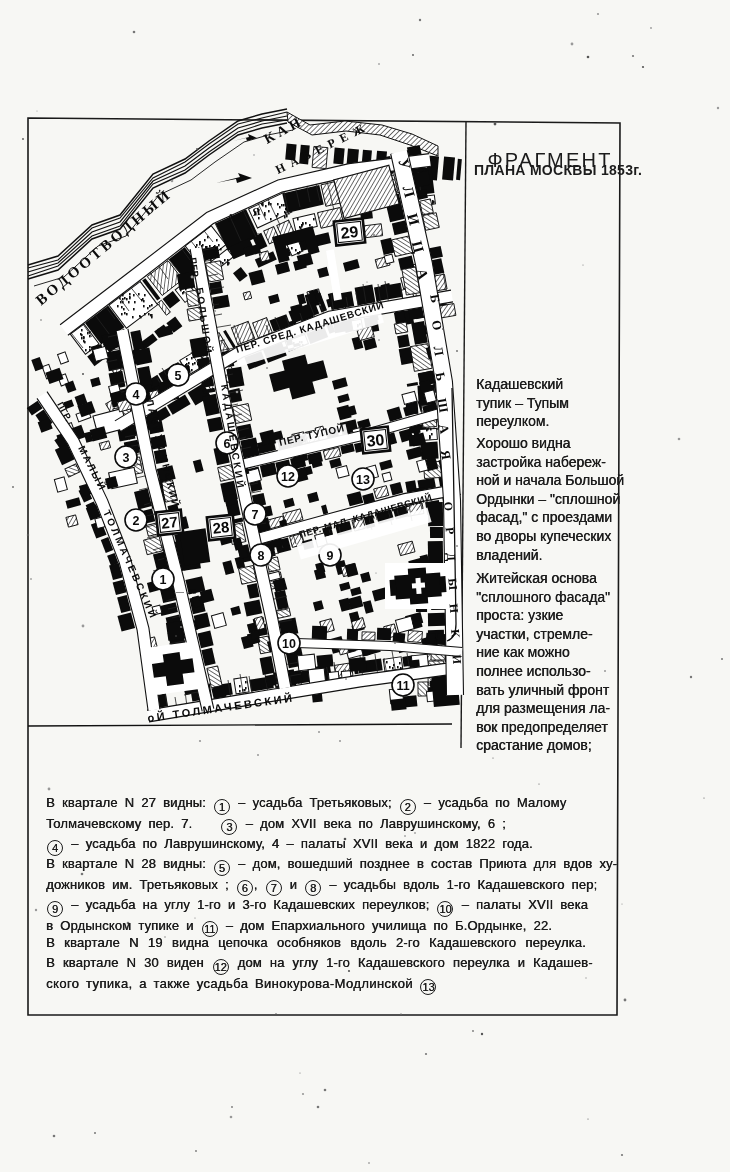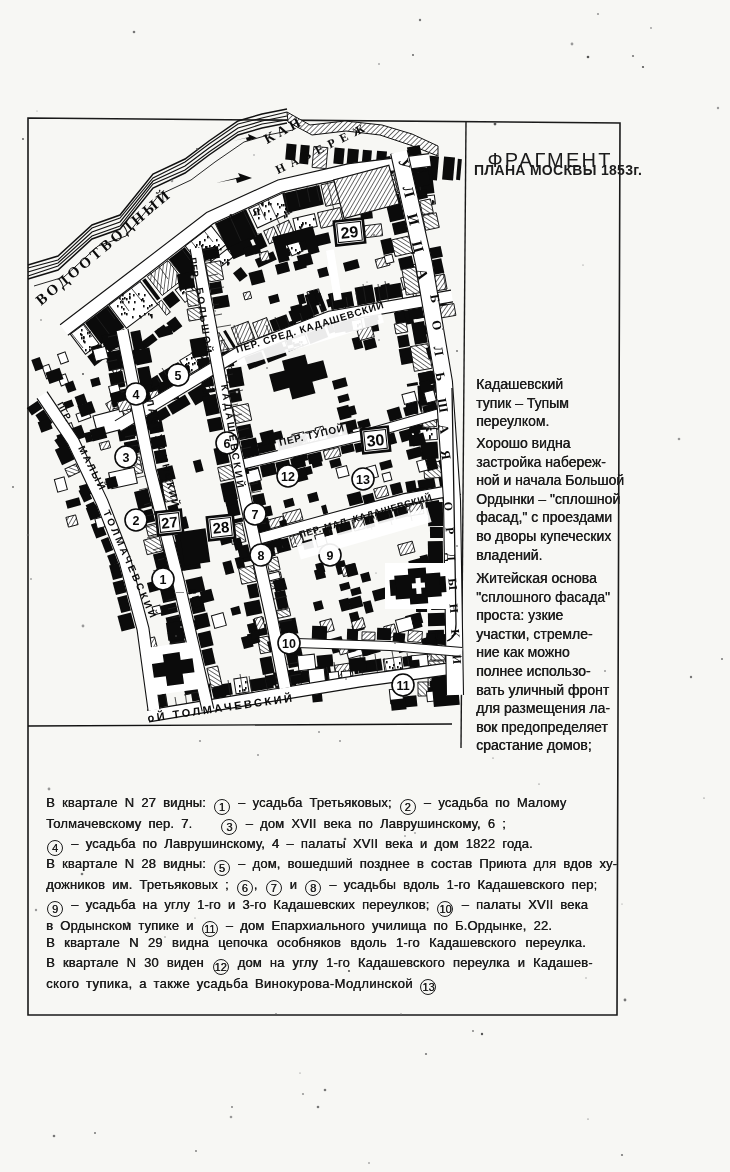--- a/index.html
+++ b/index.html
@@ -1155,15 +1155,15 @@
 
 <div class="t1">ФРАГМЕНТ</div>
 <div class="t2">ПЛАНА МОСКВЫ 1853г.</div>
 
 <div class="rc" style="top:375px">Кадашевский<br>тупик – Тупым<br>переулком.</div>
 <div class="rc" style="top:569px">Житейская основа<br>"сплошного фасада"<br>проста: узкие<br>участки, стремле-<br>ние как можно<br>полнее использо-<br>вать уличный фронт<br>для размещения ла-<br>вок предопределяет<br>срастание домов;</div>
 <div class="rc" style="top:434px">Хорошо видна<br>застройка набереж-<br>ной и начала Большой<br>Ордынки – "сплошной<br>фасад," с проездами<br>во дворы купеческих<br>владений.</div>
 
 <div class="bt" style="top:794px">В квартале N 27 видны: <span class="c">1</span> – усадьба Третьяковых; <span class="c">2</span> – усадьба по Малому<br>Толмачевскому пер. 7.&nbsp;&nbsp;&nbsp; <span class="c">3</span> – дом XVII века по Лаврушинскому, 6 ;<br><span class="c">4</span> – усадьба по Лаврушинскому, 4 – палаты XVII века и дом 1822 года.</div>
 <div class="bt" style="top:855px">В квартале N 28 видны: <span class="c">5</span> – дом, вошедший позднее в состав Приюта для вдов ху-<br>дожников им. Третьяковых ; <span class="c">6</span>, <span class="c">7</span> и <span class="c">8</span> – усадьбы вдоль 1-го Кадашевского пер;<br><span class="c">9</span> – усадьба на углу 1-го и 3-го Кадашевских переулков; <span class="c">10</span> – палаты XVII века<br>в Ордынском тупике и <span class="c">11</span> – дом Епархиального училища по Б.Ордынке, 22.</div>
-<div class="bt" style="top:934px;word-spacing:5.5px">В квартале N 29 видна цепочка особняков вдоль 1-го Кадашевского переулка.</div>
+<div class="bt" style="top:934px;word-spacing:5.5px">В квартале N 19 видна цепочка особняков вдоль 2-го Кадашевского переулка.</div>
 <div class="bt" style="top:954px;word-spacing:4.2px">В квартале N 30 виден <span class="c">12</span> дом на углу 1-го Кадашевского переулка и Кадашев-<br><span style="word-spacing:2.6px;letter-spacing:0.4px">ского тупика, а также усадьба Винокурова-Модлинской <span class="c">13</span></span></div>
 </div>
 
 </body></html>

